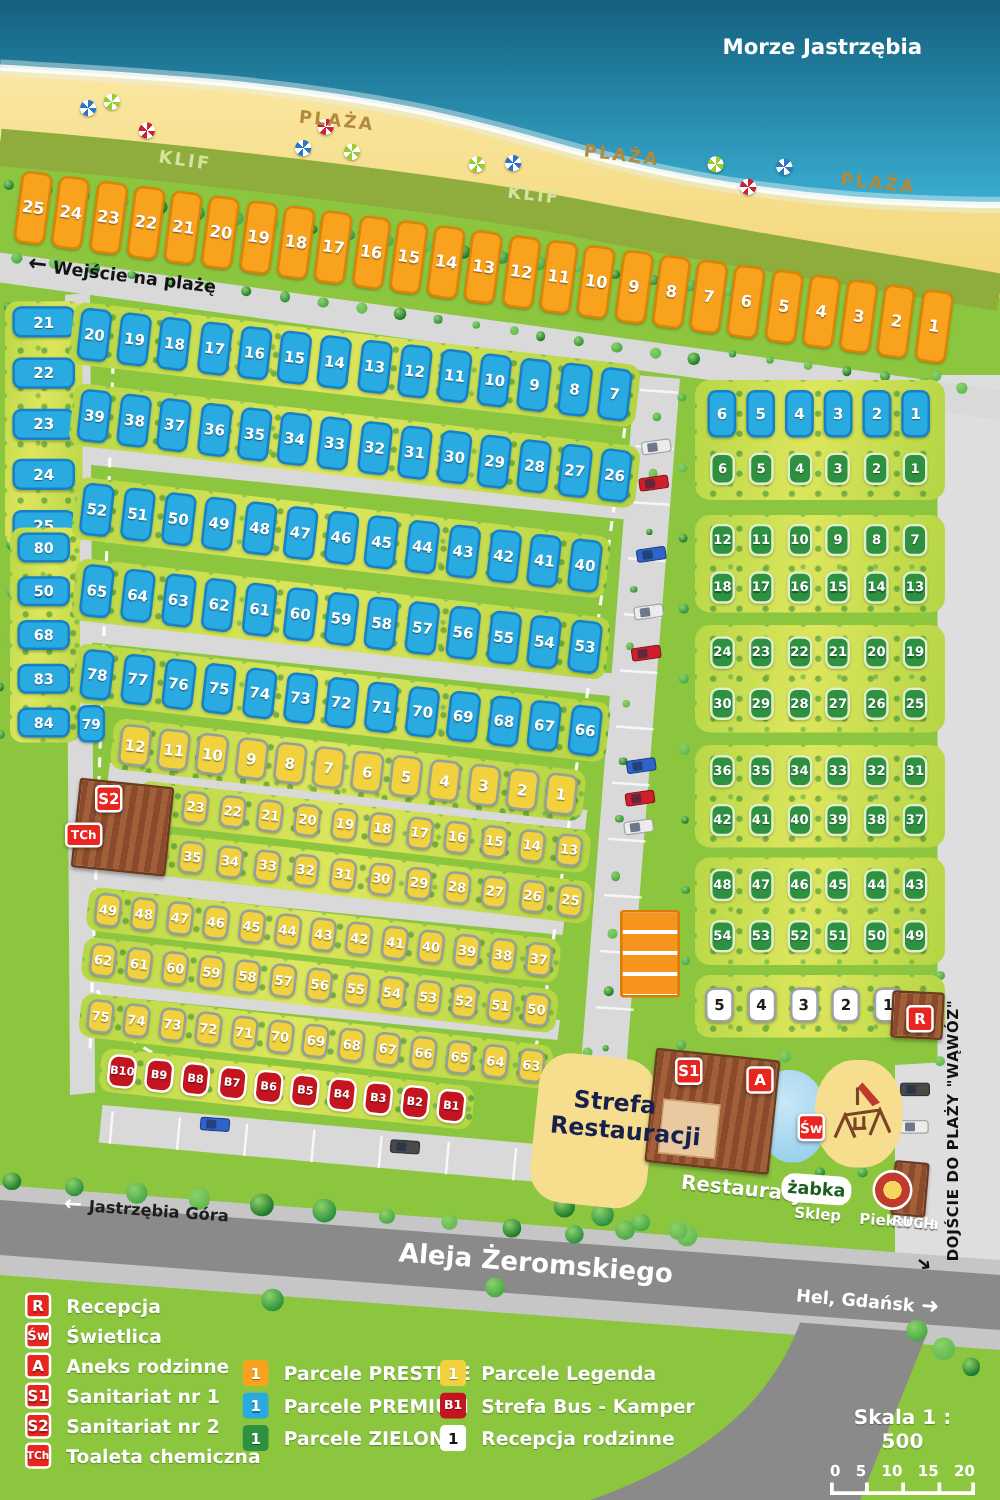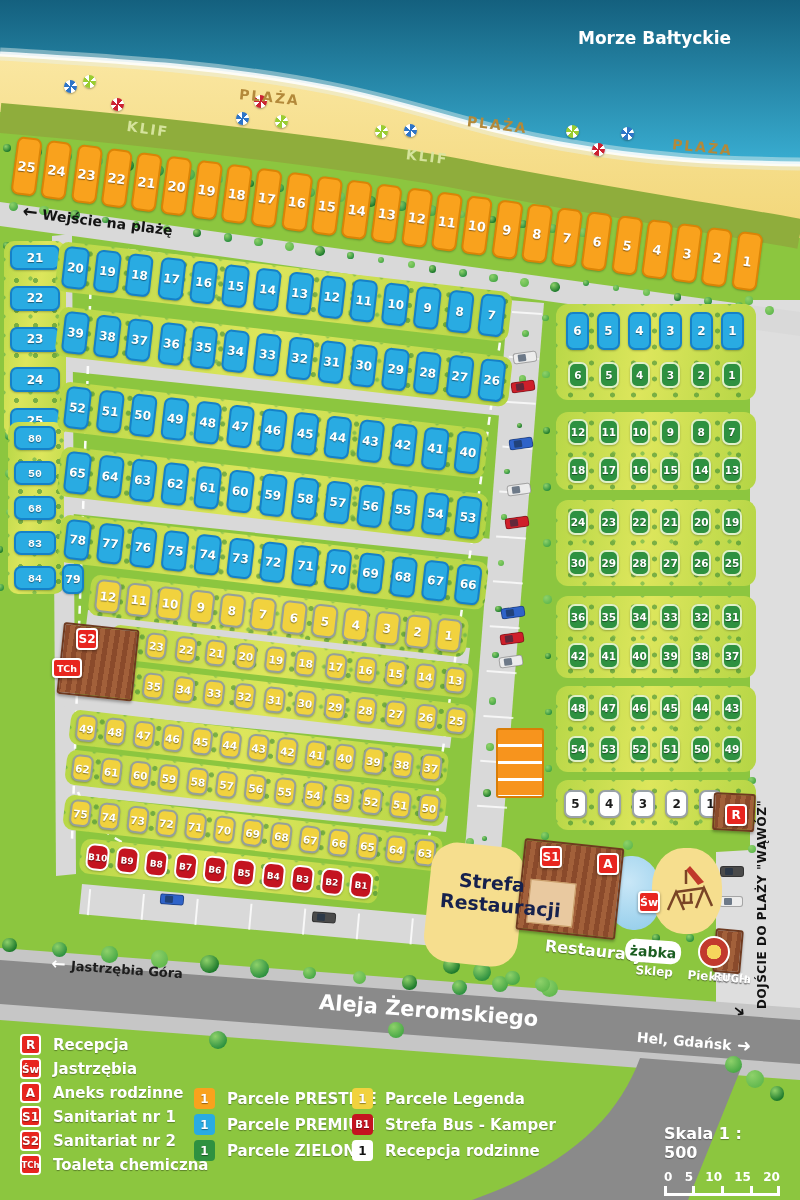--- a/index.html
+++ b/index.html
@@ -55,21 +55,21 @@
   .legend{position:absolute;z-index:7;}
   .leg-title{color:#1e2a5e;font-size:20px;}
   .leg-row{display:flex;align-items:center;margin-bottom:3px;height:21px;}
   .leg-row .lsq{position:static;flex:0 0 21px;width:21px;height:21px;margin-right:12px;display:flex;align-items:center;justify-content:center;
                 border-radius:4px;font-size:12px;color:#fff;text-shadow:0 1px 1px rgba(0,0,0,.4);border:2px solid transparent;}
   .leg-row .lsq.marker2{background:#E8251F;border-color:#fff;border-radius:4px;}
   .leg-row .lsq.family{color:#111;text-shadow:none;}
   .leg-label{color:#fff;font-size:15px;text-shadow:0 1px 1px rgba(0,0,0,.35);white-space:nowrap;}
 
   .scale{position:absolute;z-index:7;width:116px;}
-  .scale .stitle{color:#fff;font-size:16px;text-align:left;margin-bottom:8px;text-shadow:0 1px 1px rgba(0,0,0,.35);}
+  .scale .stitle{color:#fff;font-size:16px;text-align:center;margin-bottom:8px;text-shadow:0 1px 1px rgba(0,0,0,.35);}
   .sticks{display:flex;justify-content:space-between;color:#fff;font-size:12px;margin-bottom:2px;}
   .sbar{position:relative;height:10px;}
   .sbar .line{position:absolute;left:0;right:0;bottom:0;height:3px;background:#fff;}
   .sbar .tk{position:absolute;bottom:0;width:3px;height:10px;background:#fff;}
 </style>
 </head>
 <body>
 
 <div class="stage">
 
@@ -291,21 +291,21 @@
         <div class="win"></div>
       </div>
       <div class="car" style="left: 720px; top: 866px; width: 24px; background: rgb(74, 74, 74); transform: rotate(0deg);">
         <div class="win"></div>
       </div>
       <div class="car" style="left: 719px; top: 896px; width: 24px; background: rgb(236, 236, 236); transform: rotate(0deg);">
         <div class="win"></div>
       </div>
     </div>
 
-  <div class="lbl sea-lbl" style="left:578px;top:28px;">Morze Bałtyckie</div>
+  <div class="lbl sea-lbl" style="left:578px;top:28px;">Morze Jastrzębia</div>
   <div class="lbl plaza" style="left:240px;top:86px;transform:rotate(6deg);">PLAŻA</div>
   <div class="lbl plaza" style="left:468px;top:113px;transform:rotate(7deg);">PLAŻA</div>
   <div class="lbl plaza" style="left:673px;top:136px;transform:rotate(6deg);">PLAŻA</div>
   <div class="lbl klif" style="left:128px;top:118px;transform:rotate(8deg);">KLIF</div>
   <div class="lbl klif" style="left:407px;top:146px;transform:rotate(7deg);">KLIF</div>
   <div class="lbl blk" style="left:24px;top:200px;transform:rotate(7deg);">
     <span style="font-size:18px;">←</span>
     <span>Wejście na plażę</span>
   </div>
 
@@ -337,21 +337,21 @@
       <div class="plot prestige">1</div>
     </div>
 
   <div class="prow pcol strip" style="left:4px;top:241px;width:62px;height:196px;--pw:50px;--ph:25px;--pf:12px;">
       <div class="plot premium">21</div>
       <div class="plot premium">22</div>
       <div class="plot premium">23</div>
       <div class="plot premium">24</div>
       <div class="plot premium">25</div>
     </div>
-  <div class="prow pcol strip" style="left:8px;top:422px;width:56px;height:172px;font-family:Liberation Mono, monospace;--pw:42px;--ph:24px;--pf:11.5px;">
+  <div class="prow pcol strip" style="left:8px;top:422px;width:56px;height:172px;--pw:42px;--ph:24px;--pf:11.5px;">
       <div class="plot premium">80</div>
       <div class="plot premium">50</div>
       <div class="plot premium">68</div>
       <div class="plot premium">83</div>
       <div class="plot premium">84</div>
     </div>
 
   <div class="prow strip" style="left:60px;top:241px;width:456px;transform:rotate(6.5deg);--pw:25px;--ph:42px;--pf:12px;">
       <div class="plot premium">20</div>
       <div class="plot premium">19</div>
@@ -699,21 +699,21 @@
   </div>
 
   <div class="legend" style="left:20px;top:1028px;">
     <div id="leg-fac" style="margin-top:6px;">
         <div class="leg-row">
           <div class="lsq marker2">R</div>
           <span class="leg-label">Recepcja</span>
         </div>
         <div class="leg-row">
           <div class="lsq marker2" style="font-size: 10.5px;">Św</div>
-          <span class="leg-label">Jastrzębia</span>
+          <span class="leg-label">Świetlica</span>
         </div>
         <div class="leg-row">
           <div class="lsq marker2">A</div>
           <span class="leg-label">Aneks rodzinne</span>
         </div>
         <div class="leg-row">
           <div class="lsq marker2">S1</div>
           <span class="leg-label">Sanitariat nr 1</span>
         </div>
         <div class="leg-row">

